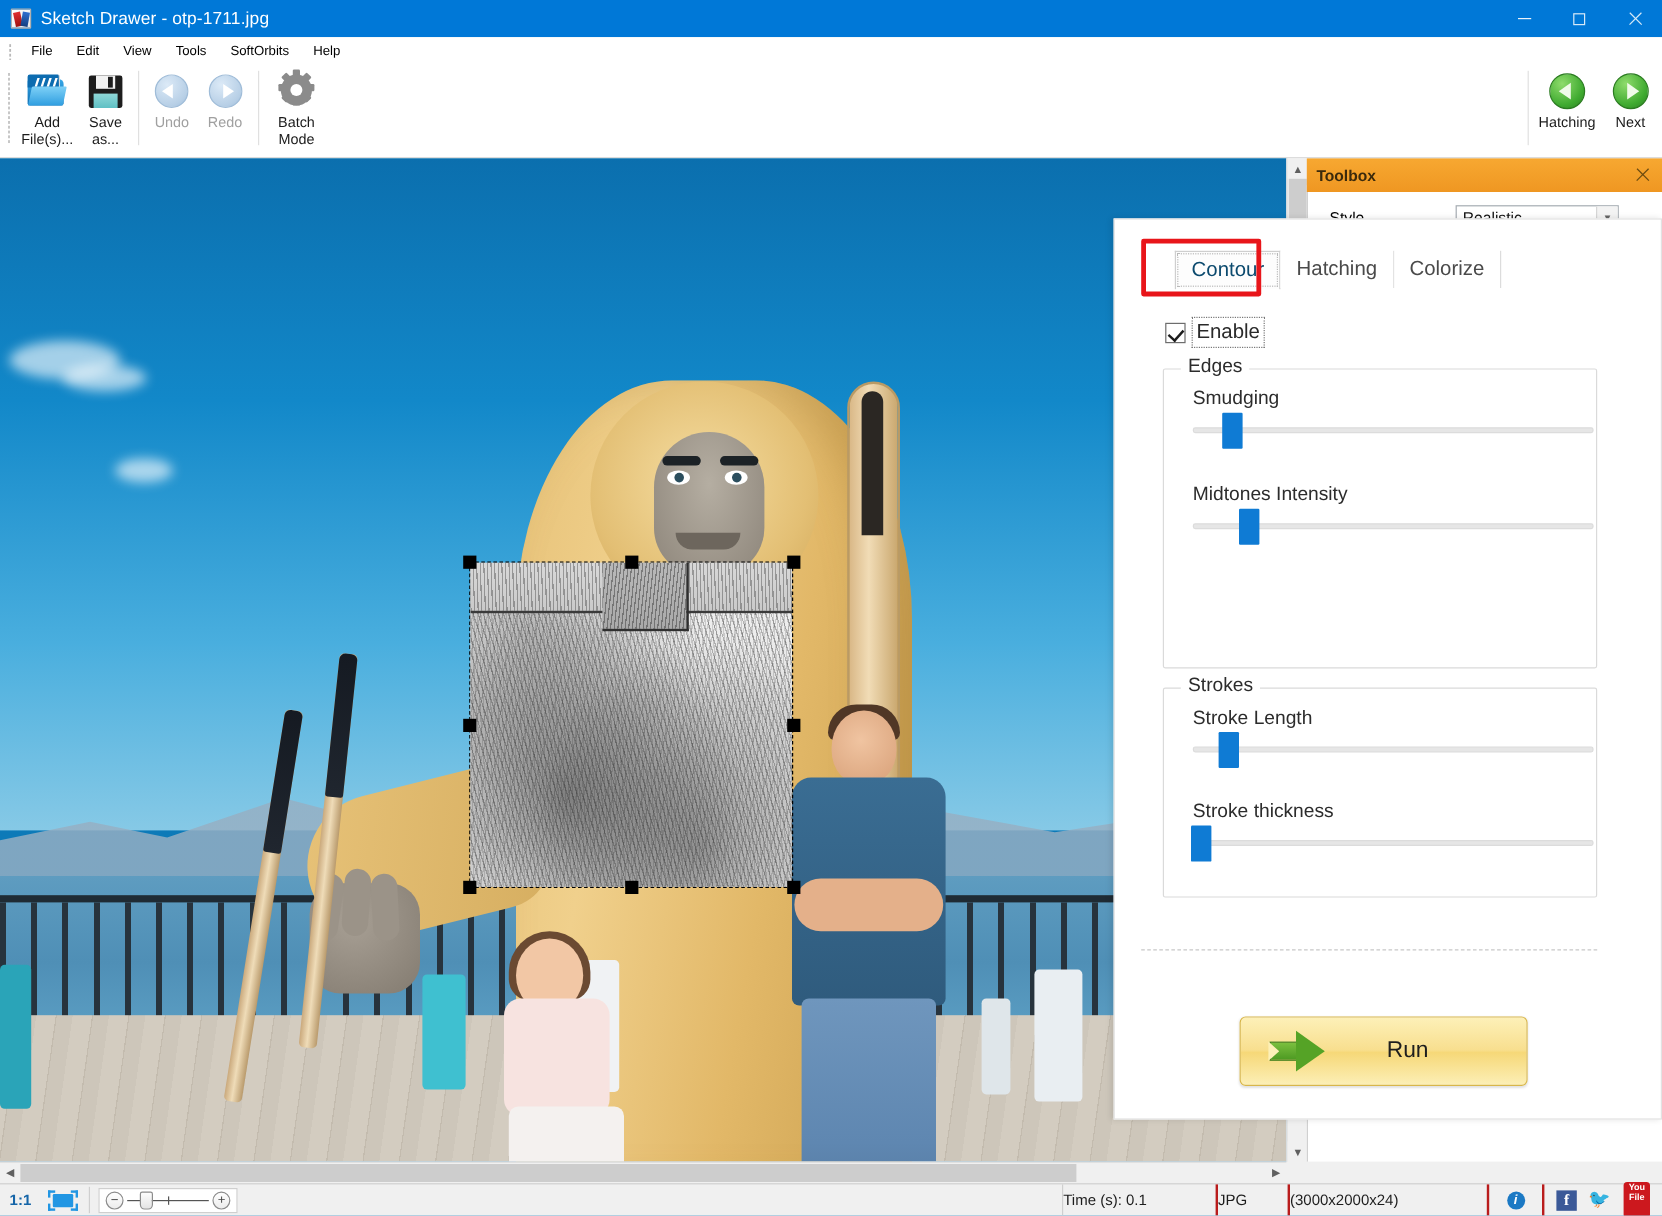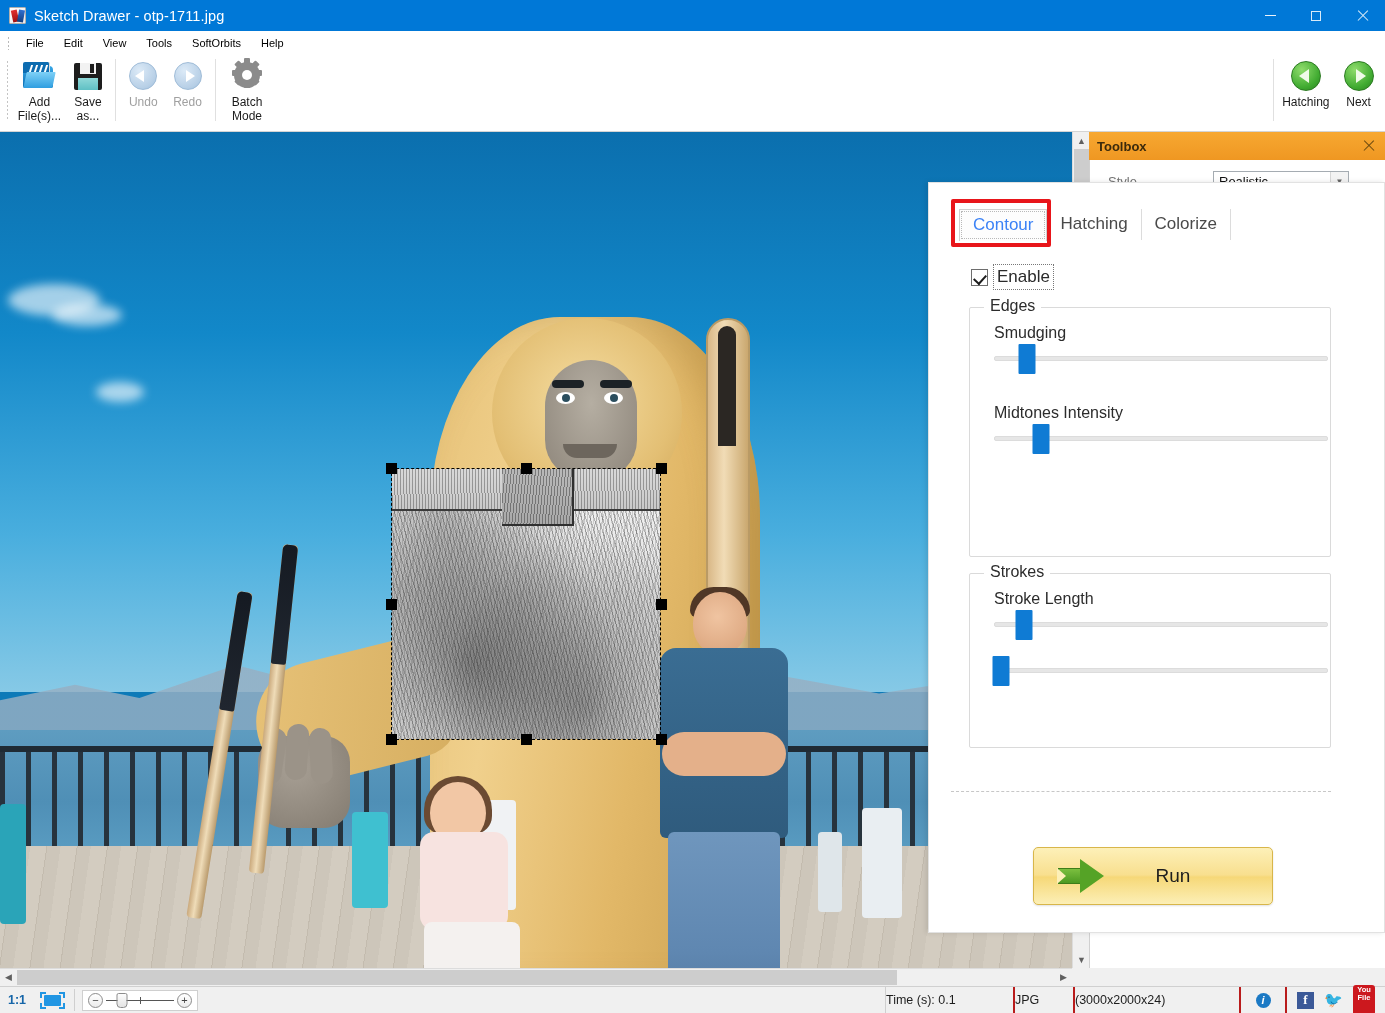--- a/index.html
+++ b/index.html
@@ -379,21 +379,21 @@
   }
   .toolbox-close::before{ transform:rotate(45deg);} .toolbox-close::after{ transform:rotate(-45deg);}
   .toolbox-stripbg{
     position:absolute; left:1089px; top:154px; width:296px; height:814px; background:#fff;
     border-left:1px solid #d0d0d0;
   }
   .style-row{
     position:absolute; left:1108px; top:170px; width:260px; height:22px;
     display:flex; align-items:center;
   }
-  .style-label{ font-size:13px; color:#737373; width:105px; }
+  .style-label{ font-size:13px; color:#000000; width:105px; }
   .combo{
     width:136px; height:21px; border:1px solid #a5acb2; background:#fff;
     display:flex; align-items:center; position:relative;
   }
   .combo .val{ padding-left:5px; font-size:13px; color:#111; }
   .combo .arrow{
     position:absolute; right:0; top:0; width:18px; height:19px;
     background:#f3f3f3; border-left:1px solid #d6d6d6;
     display:flex; align-items:center; justify-content:center;
     color:#666; font-size:8px;
@@ -404,23 +404,23 @@
     position:absolute; left:928px; top:182px; width:457px; height:751px;
     background:#fff; border:1px solid #e2e2e2;
     box-shadow:-2px 0 5px rgba(0,0,0,.10);
   }
   .tabs{ position:absolute; left:30px; top:26px; display:flex; align-items:flex-end; }
   .tab{
     padding:5px 13px 6px; font-size:17px; color:#4a4a4a;
     border-right:1px solid #dcdcdc; background:#fff;
   }
   .tab.active{
-    color:#3b82f6; background:#fdfdfd;
+    color:#0c4a6e; background:#fdfdfd;
     border:1px solid #cfcfcf; border-bottom:none; margin-bottom:-1px;
-    outline:1px dotted #b9b9b9; outline-offset:-3px;
+    outline:1px dotted #b9b9b9; outline-offset:-3px;margin-left:20px;
   }
   .tab-highlight{
     position:absolute; left:22px; top:16px; width:100px; height:48px;
     border:4px solid #e8151a; border-radius:2px; pointer-events:none;
   }
 
   .enable-row{ position:absolute; left:42px; top:84px; display:flex; align-items:center; }
   .chk{
     width:17px; height:17px; border:1px solid #6d6d6d; background:#fff;
     position:relative; flex:none;
@@ -791,20 +791,21 @@
 
       <div class="ctrl" style="top:16px">
         <div class="ctrl-label">Stroke Length</div>
         <div class="slider">
           <span class="track"></span>
           <span class="thumb" style="left:9%"></span>
         </div>
       </div>
 
       <div class="ctrl" style="top:94px">
+        <div class="ctrl-label">Stroke thickness</div>
         <div class="slider">
           <span class="track"></span>
           <span class="thumb" style="left:2%"></span>
         </div>
       </div>
     </div>
 
     <div class="divider"></div>
 
     <div class="run-btn">

